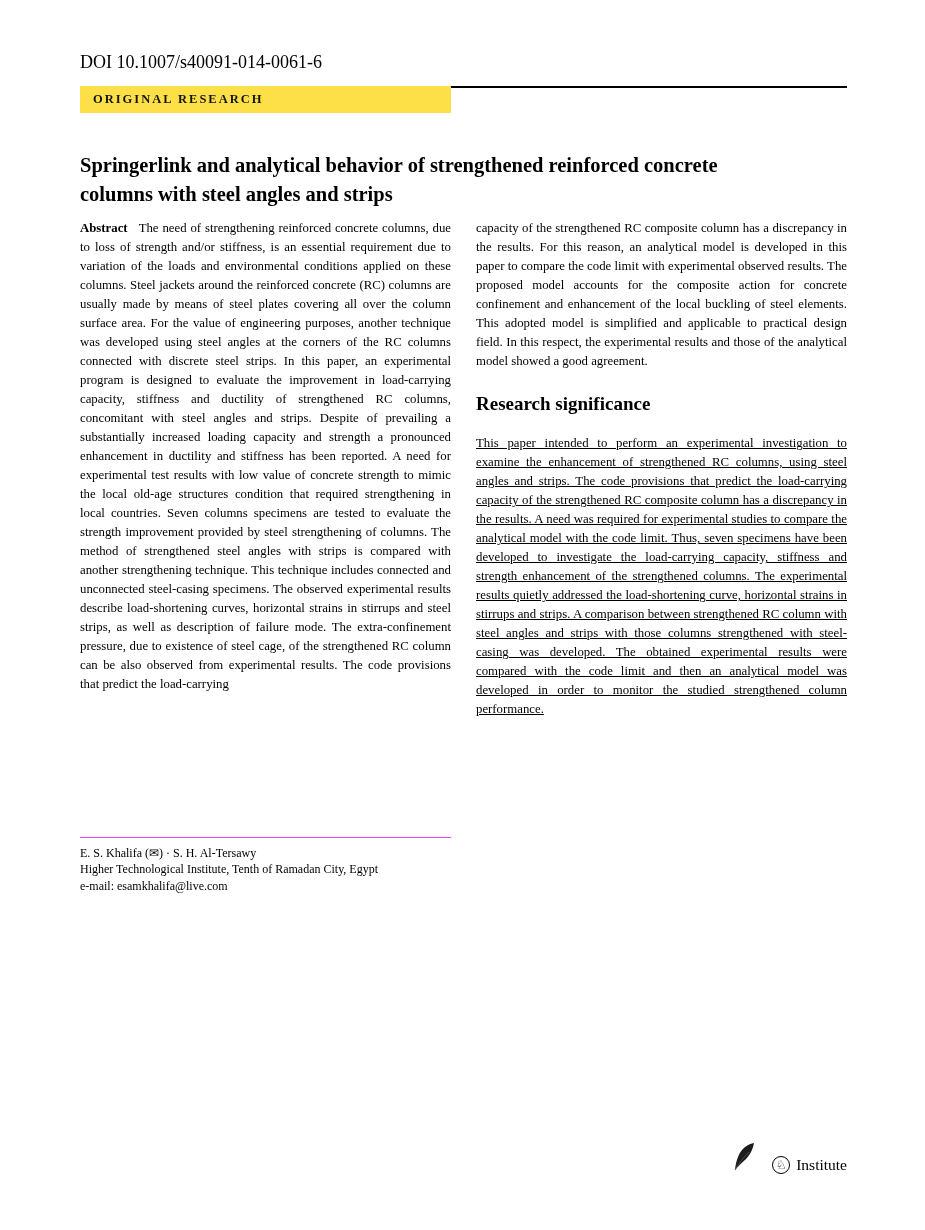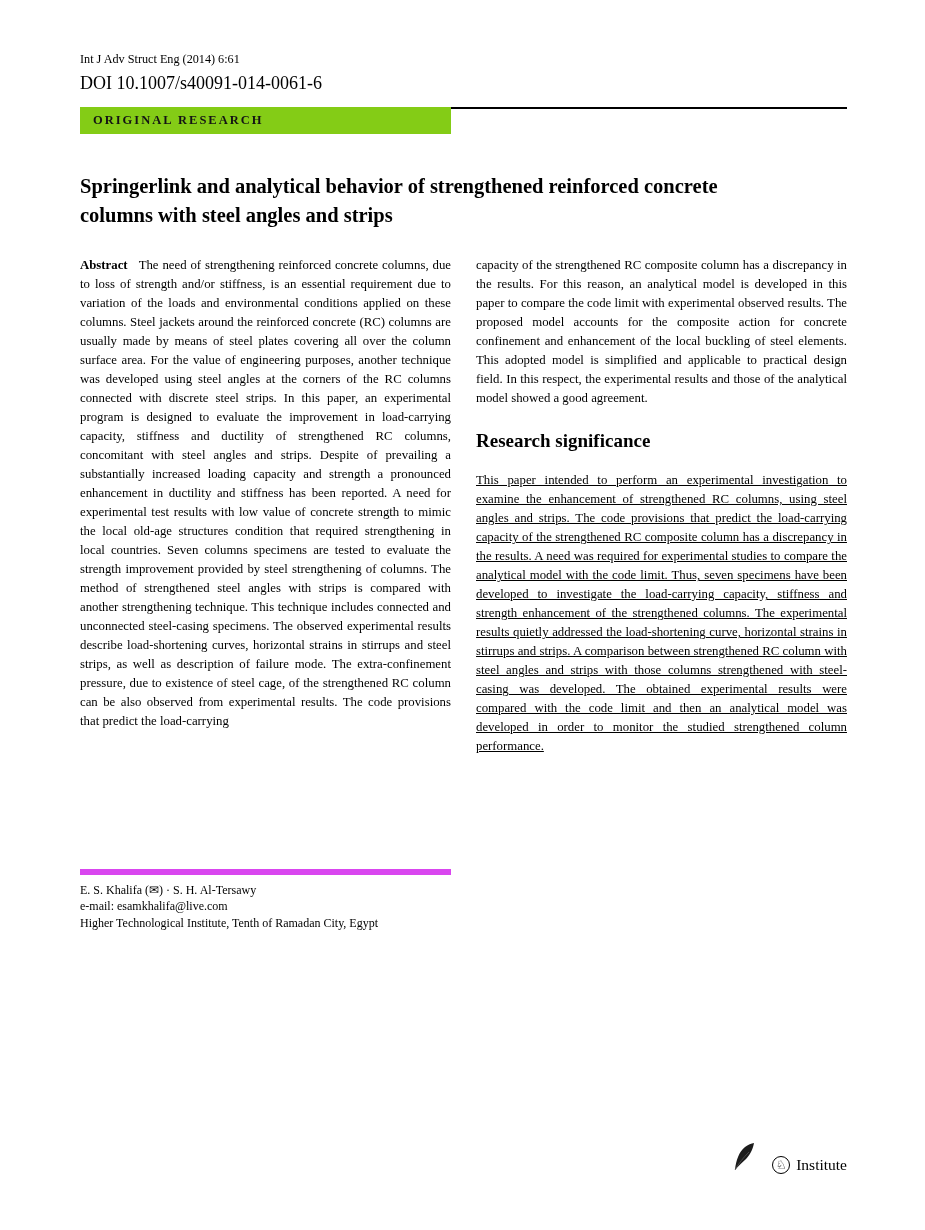--- a/index.html
+++ b/index.html
@@ -11,46 +11,46 @@
     position: relative;
     overflow: hidden;
   }
   .page { padding: 52px 78px 0 80px; height: 100%; position: relative; }
 
   .journal-ref { font-size: 12.2px; margin-bottom: 6px; }
   .doi { font-size: 18px; }
 
   .category-row { display: flex; align-items: flex-start; margin-top: 13px; }
   .category-box {
-    width: 371px; height: 27px; background: #84cc16;
+    width: 371px; height: 27px; background: #fde047;
     display: flex; align-items: center; padding-left: 13px;
     font-weight: bold; font-size: 12.5px; letter-spacing: 2px; color: #141414;
   }
   .header-rule { flex: 1; border-top: 2px solid #000; }
 
   .title {
     font-size: 20.5px; font-weight: bold; line-height: 1.42;
     margin-top: 38px; max-width: 705px;
   }
   .authors { font-size: 13.5px; font-weight: bold; margin-top: 26px; }
 
   .meta { margin-top: 110px; font-size: 12.3px; line-height: 17px; }
 
-  .columns { display: flex; gap: 25px; margin-top: 26px; min-height: 675px; justify-content: space-between; }
+  .columns { display: flex; gap: 25px; margin-top: 10px; min-height: 675px; justify-content: space-between; }
   .col { width: 371px; }
   .col-left { display: flex; flex-direction: column; }
 
   .body-text { font-size: 12.8px; line-height: 19px; text-align: justify; }
   .run-label { font-weight: bold; margin-right: 11px; }
   .keywords-para { margin-top: 18px; }
   .section-heading { font-size: 19px; font-weight: bold; margin-top: 22px; }
   .section-body { margin-top: 19px; text-decoration: underline; }
 
   .footnote {
-    margin-top: auto; border-top: 6px solid #d946ef; padding-top: 7px;
+    margin-top: auto; border-top: 1px solid #d946ef; padding-top: 7px;
     font-size: 12px; line-height: 16.5px;
   }
 
   .footer-logos {
     position: absolute; right: 78px; bottom: 56px;
     display: flex; align-items: flex-end; gap: 17px;
   }
   .feather-wrap { margin-bottom: 4px; line-height: 0; }
   .springer-mark { display: flex; align-items: center; gap: 6px; font-size: 15.5px; }
   .knight-circle {
@@ -58,41 +58,40 @@
     display: inline-flex; align-items: center; justify-content: center;
     font-size: 12px; line-height: 1;
   }
 </style>
 </head>
 <body>
 
 <div class="page">
 
   <header>
-    <div class="journal-ref">Int J Adv Struct Eng (2014) 6:61</div>
     <div class="doi">DOI 10.1007/s40091-014-0061-6</div>
     <div class="category-row">
       <div class="category-box">ORIGINAL RESEARCH</div>
       <div class="header-rule"></div>
     </div>
   </header>
 
   <h1 class="title">Springerlink and analytical behavior of strengthened reinforced concrete columns with steel angles and strips</h1>
 
 
 
   <div class="columns">
 
     <div class="col col-left">
       <p class="body-text"><span class="run-label">Abstract</span><span>The need of strengthening reinforced concrete columns, due to loss of strength and/or stiffness, is an essential requirement due to variation of the loads and environmental conditions applied on these columns. Steel jackets around the reinforced concrete (RC) columns are usually made by means of steel plates covering all over the column surface area. For the value of engineering purposes, another technique was developed using steel angles at the corners of the RC columns connected with discrete steel strips. In this paper, an experimental program is designed to evaluate the improvement in load-carrying capacity, stiffness and ductility of strengthened RC columns, concomitant with steel angles and strips. Despite of prevailing a substantially increased loading capacity and strength a pronounced enhancement in ductility and stiffness has been reported. A need for experimental test results with low value of concrete strength to mimic the local old-age structures condition that required strengthening in local countries. Seven columns specimens are tested to evaluate the strength improvement provided by steel strengthening of columns. The method of strengthened steel angles with strips is compared with another strengthening technique. This technique includes connected and unconnected steel-casing specimens. The observed experimental results describe load-shortening curves, horizontal strains in stirrups and steel strips, as well as description of failure mode. The extra-confinement pressure, due to existence of steel cage, of the strengthened RC column can be also observed from experimental results. The code provisions that predict the load-carrying</span></p>
 
       <div class="footnote">
         <div>E. S. Khalifa (✉) · S. H. Al-Tersawy</div>
+        <div>Higher Technological Institute, Tenth of Ramadan City, Egypt</div>
         <div>e-mail: esamkhalifa@live.com</div>
-        <div>Higher Technological Institute, Tenth of Ramadan City, Egypt</div>
       </div>
     </div>
 
     <div class="col col-right">
       <p class="body-text">capacity of the strengthened RC composite column has a discrepancy in the results. For this reason, an analytical model is developed in this paper to compare the code limit with experimental observed results. The proposed model accounts for the composite action for concrete confinement and enhancement of the local buckling of steel elements. This adopted model is simplified and applicable to practical design field. In this respect, the experimental results and those of the analytical model showed a good agreement.</p>
 
 
       <h2 class="section-heading">Research significance</h2>
 
       <p class="body-text section-body">This paper intended to perform an experimental investigation to examine the enhancement of strengthened RC columns, using steel angles and strips. The code provisions that predict the load-carrying capacity of the strengthened RC composite column has a discrepancy in the results. A need was required for experimental studies to compare the analytical model with the code limit. Thus, seven specimens have been developed to investigate the load-carrying capacity, stiffness and strength enhancement of the strengthened columns. The experimental results quietly addressed the load-shortening curve, horizontal strains in stirrups and strips. A comparison between strengthened RC column with steel angles and strips with those columns strengthened with steel-casing was developed. The obtained experimental results were compared with the code limit and then an analytical model was developed in order to monitor the studied strengthened column performance.</p>

